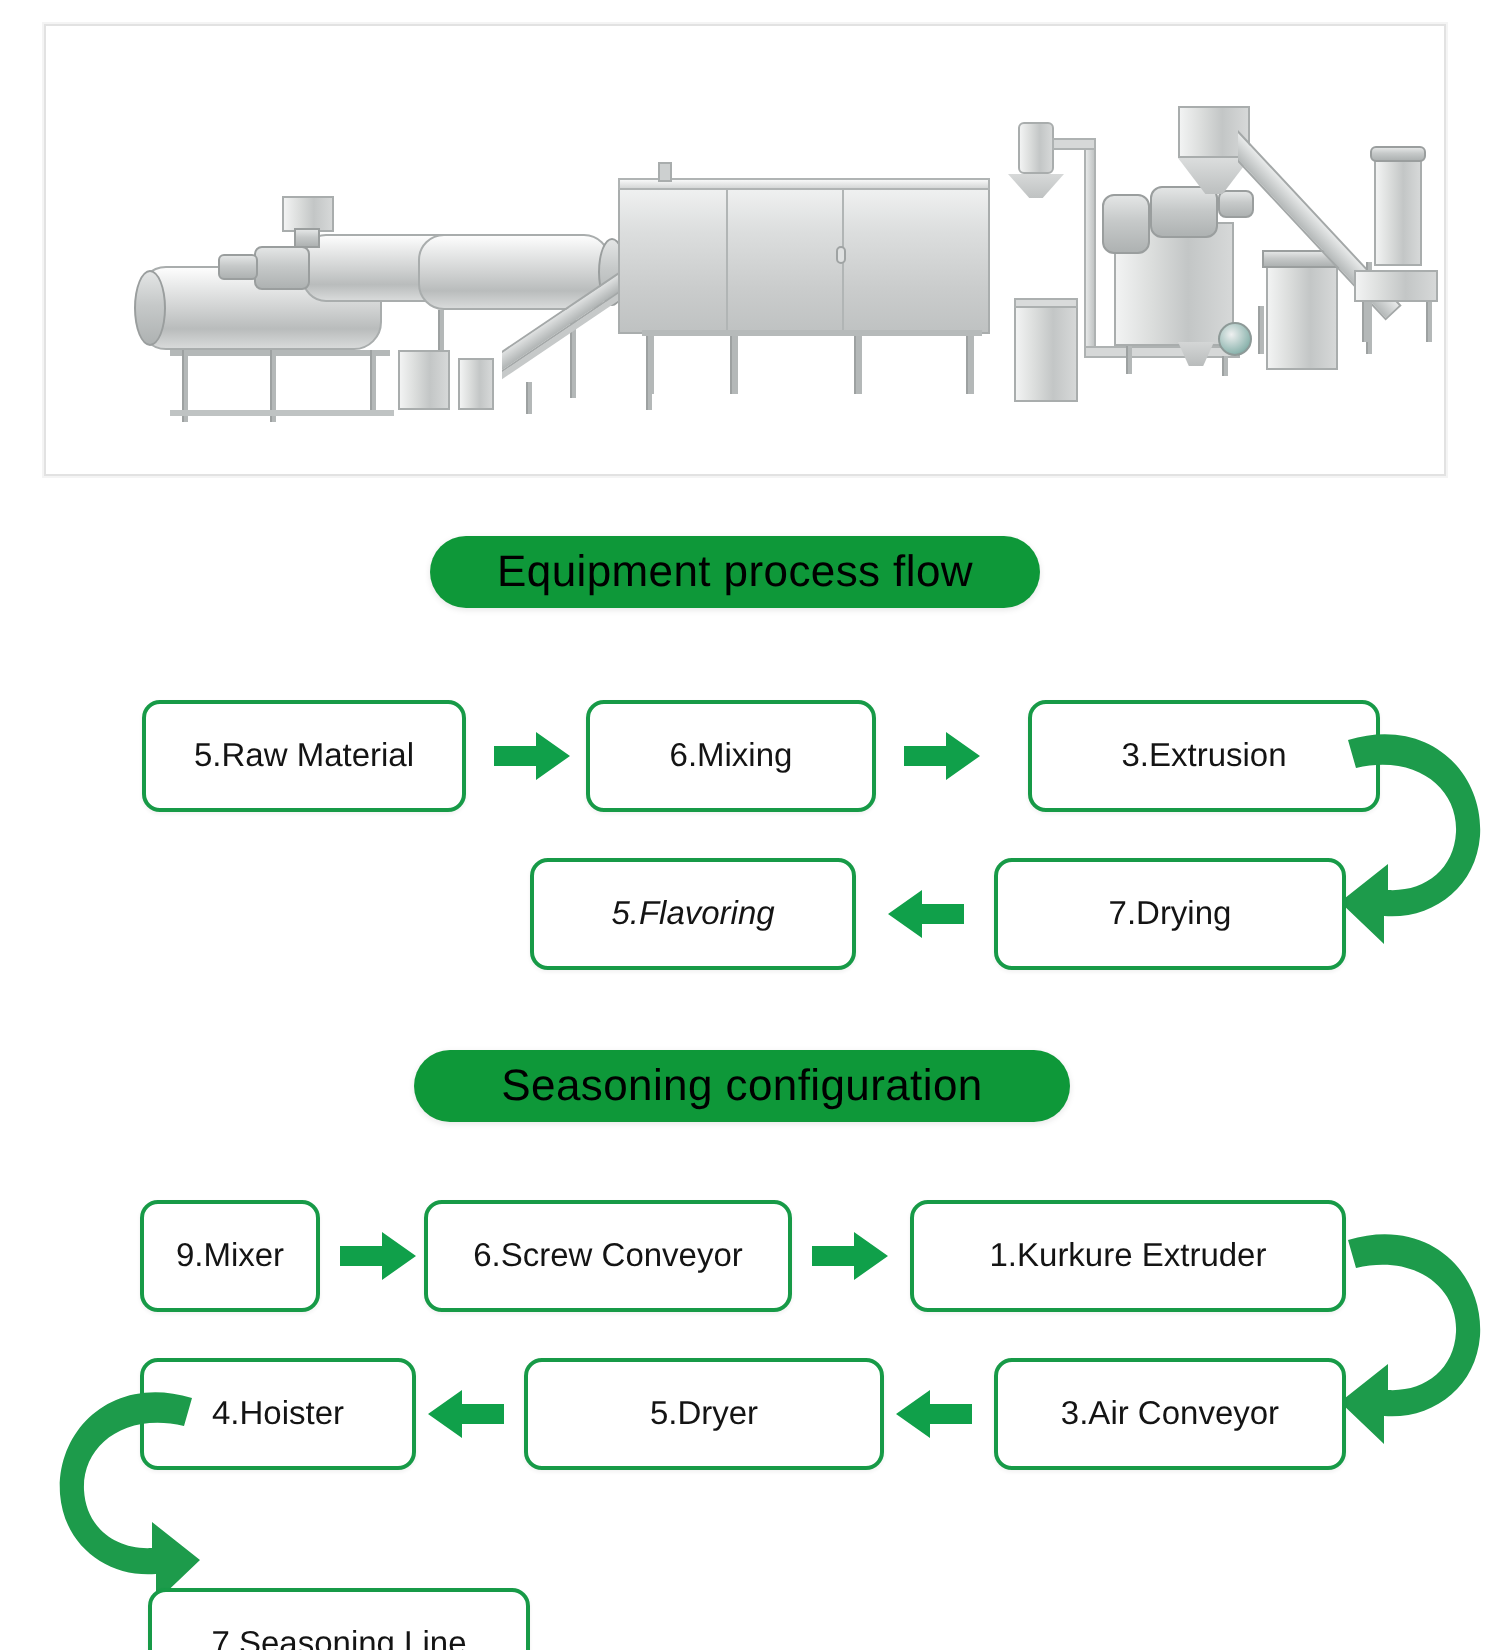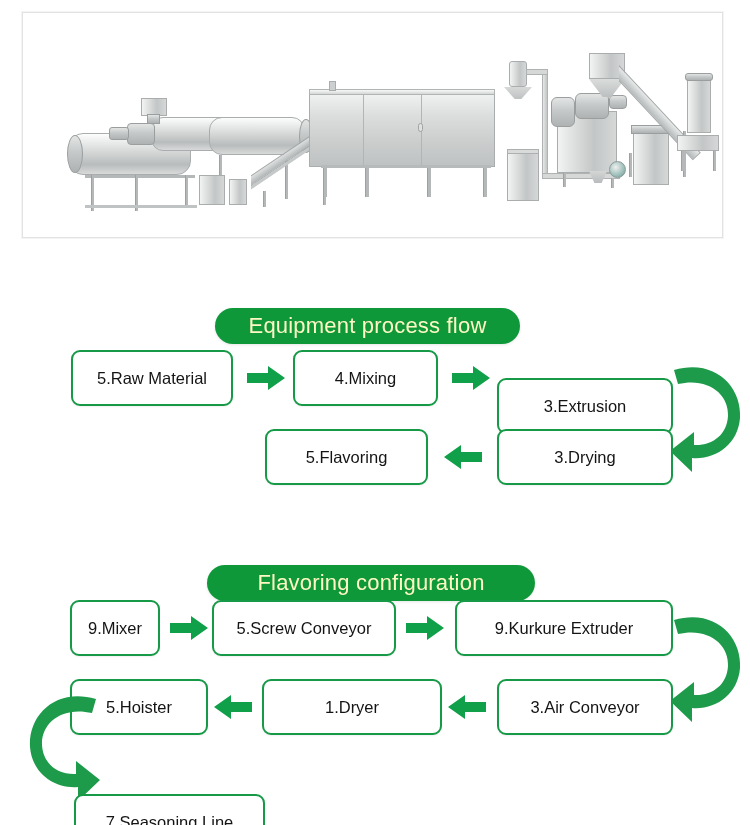--- a/index.html
+++ b/index.html
@@ -59,26 +59,25 @@
   }
   .rnd { border-radius: 40% / 50%; }
 
   
   .badge {
     position: absolute;
     display: flex;
     align-items: center;
     justify-content: center;
     border-radius: 18px;
-    color: #fef9c3;
+    color: #000000;
     font-size: 22px;
     letter-spacing: .2px;
     white-space: nowrap;
     box-shadow: 0 1px 3px rgba(0,0,0,.10);
-    margin-top: 40px;
   }
 
   
   .fbox {
     position: absolute;
     display: flex;
     align-items: center;
     justify-content: center;
     box-sizing: border-box;
     background: #ffffff;
@@ -210,91 +209,91 @@
 <div class="badge" style="left:215px; top:268px; width:305px; height:36px; background:#0e9839;">Equipment process flow</div>
 
 <div class="fbox" style="left:71px; top:350px; width:162px; height:56px;">5.Raw Material</div>
 
 <div class="arrow" style="left:247px; top:365px;">
   <svg viewBox="0 0 38 26" xmlns="http://www.w3.org/2000/svg">
     <path d="M0 8 H21 V1 L38 13 L21 25 V18 H0 Z" fill="#10a04a"></path>
   </svg>
 </div>
 
-<div class="fbox" style="left:293px; top:350px; width:145px; height:56px;">4.Mixing</div>
+<div class="fbox" style="left:293px; top:350px; width:145px; height:56px;">6.Mixing</div>
 
 <div class="arrow" style="left:452px; top:365px;">
   <svg viewBox="0 0 38 26" xmlns="http://www.w3.org/2000/svg">
     <path d="M0 8 H21 V1 L38 13 L21 25 V18 H0 Z" fill="#10a04a"></path>
   </svg>
 </div>
 
-<div class="fbox" style="left:497px; top:350px; width:176px; height:56px;margin-top:28px;">3.Extrusion</div>
+<div class="fbox" style="left:514px; top:350px; width:176px; height:56px;">3.Extrusion</div>
 
 <div class="curve" style="left:668px; top:352px; width:82px; height:126px;">
   <svg viewBox="0 0 82 126" xmlns="http://www.w3.org/2000/svg">
     <path d="M6 18
              C 46 6, 74 34, 72 66
              C 70 92, 48 108, 24 106
              L 24 120 L 2 99 L 26 80 L 26 93
              C 44 94, 59 83, 60 64
              C 61 42, 40 25, 10 32 Z" fill="#1d9b4b"></path>
   </svg>
 </div>
 
-<div class="fbox" style="left:265px; top:429px; width:163px; height:56px;">5.Flavoring</div>
+<div class="fbox" style="left:265px; top:429px; width:163px; height:56px;font-style:italic;">5.Flavoring</div>
 
 <div class="arrow" style="left:444px; top:444px;">
   <svg viewBox="0 0 38 26" xmlns="http://www.w3.org/2000/svg">
     <path d="M38 8 H17 V1 L0 13 L17 25 V18 H38 Z" fill="#10a04a"></path>
   </svg>
 </div>
 
-<div class="fbox" style="left:497px; top:429px; width:176px; height:56px;">3.Drying</div>
-
-<div class="badge" style="left:207px; top:525px; width:328px; height:36px; background:#0e9839;">Flavoring configuration</div>
+<div class="fbox" style="left:497px; top:429px; width:176px; height:56px;">7.Drying</div>
+
+<div class="badge" style="left:207px; top:525px; width:328px; height:36px; background:#0e9839;">Seasoning configuration</div>
 
 <div class="fbox" style="left:70px; top:600px; width:90px; height:56px;">9.Mixer</div>
 
 <div class="arrow" style="left:170px; top:615px;">
   <svg viewBox="0 0 38 26" xmlns="http://www.w3.org/2000/svg">
     <path d="M0 8 H21 V1 L38 13 L21 25 V18 H0 Z" fill="#10a04a"></path>
   </svg>
 </div>
 
-<div class="fbox" style="left:212px; top:600px; width:184px; height:56px;">5.Screw Conveyor</div>
+<div class="fbox" style="left:212px; top:600px; width:184px; height:56px;">6.Screw Conveyor</div>
 
 <div class="arrow" style="left:406px; top:615px;">
   <svg viewBox="0 0 38 26" xmlns="http://www.w3.org/2000/svg">
     <path d="M0 8 H21 V1 L38 13 L21 25 V18 H0 Z" fill="#10a04a"></path>
   </svg>
 </div>
 
-<div class="fbox" style="left:455px; top:600px; width:218px; height:56px;">9.Kurkure Extruder</div>
+<div class="fbox" style="left:455px; top:600px; width:218px; height:56px;">1.Kurkure Extruder</div>
 
 <div class="curve" style="left:668px; top:602px; width:82px; height:126px;">
   <svg viewBox="0 0 82 126" xmlns="http://www.w3.org/2000/svg">
     <path d="M6 18
              C 46 6, 74 34, 72 66
              C 70 92, 48 108, 24 106
              L 24 120 L 2 99 L 26 80 L 26 93
              C 44 94, 59 83, 60 64
              C 61 42, 40 25, 10 32 Z" fill="#1d9b4b"></path>
   </svg>
 </div>
 
-<div class="fbox" style="left:70px; top:679px; width:138px; height:56px;">5.Hoister</div>
+<div class="fbox" style="left:70px; top:679px; width:138px; height:56px;">4.Hoister</div>
 
 <div class="arrow" style="left:214px; top:694px;">
   <svg viewBox="0 0 38 26" xmlns="http://www.w3.org/2000/svg">
     <path d="M38 8 H17 V1 L0 13 L17 25 V18 H38 Z" fill="#10a04a"></path>
   </svg>
 </div>
 
-<div class="fbox" style="left:262px; top:679px; width:180px; height:56px;">1.Dryer</div>
+<div class="fbox" style="left:262px; top:679px; width:180px; height:56px;">5.Dryer</div>
 
 <div class="arrow" style="left:448px; top:694px;">
   <svg viewBox="0 0 38 26" xmlns="http://www.w3.org/2000/svg">
     <path d="M38 8 H17 V1 L0 13 L17 25 V18 H38 Z" fill="#10a04a"></path>
   </svg>
 </div>
 
 <div class="fbox" style="left:497px; top:679px; width:176px; height:56px;">3.Air Conveyor</div>
 
 <div class="curve" style="left:20px; top:681px; width:82px; height:126px;">

